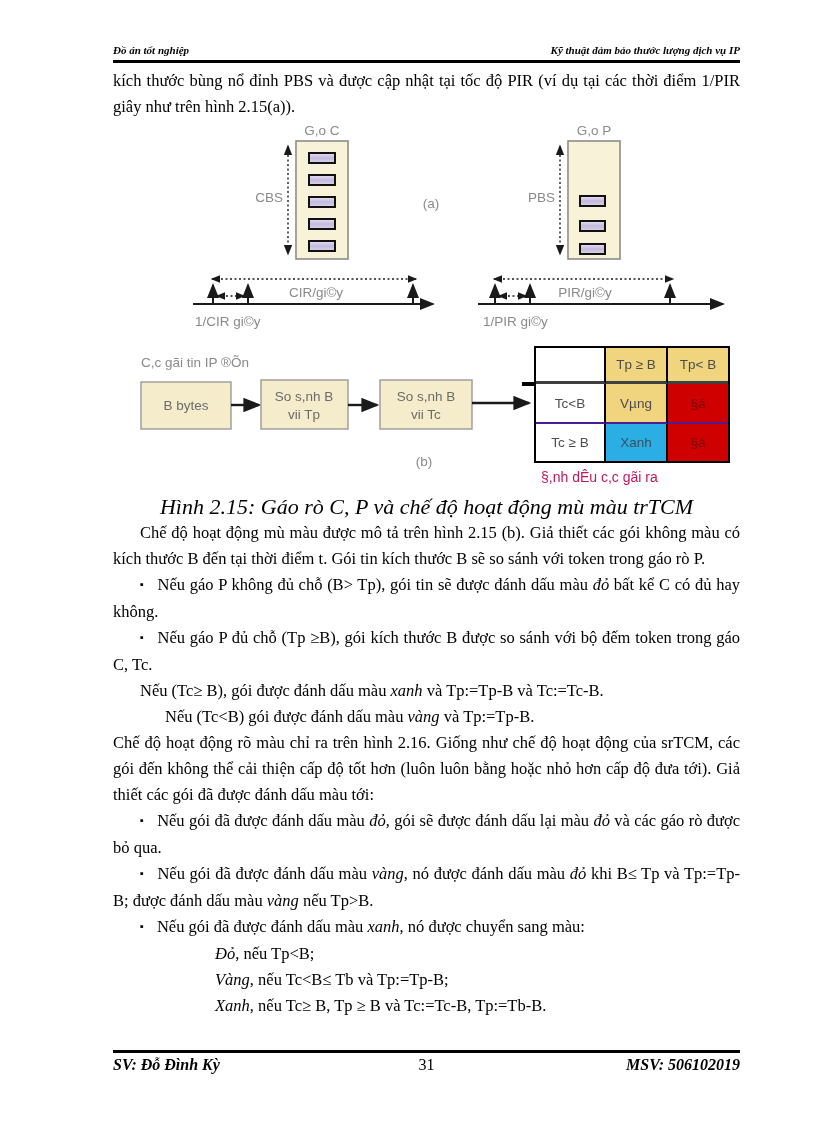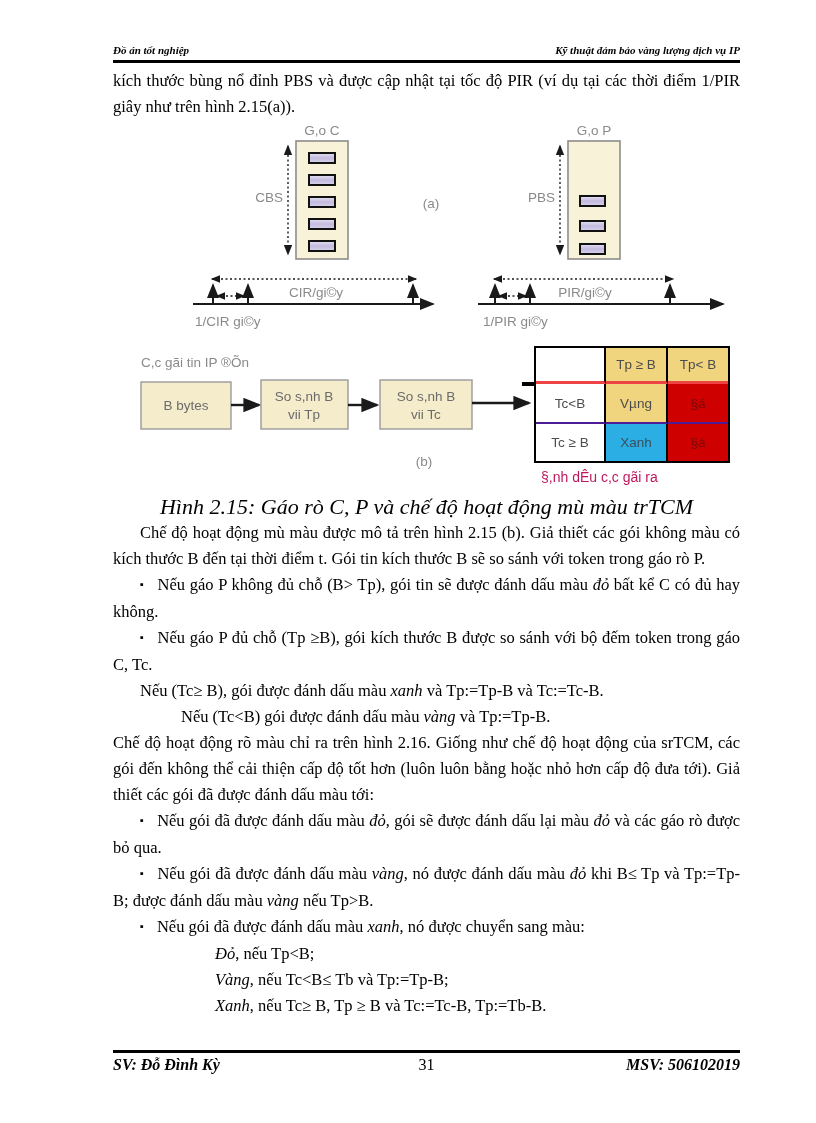--- a/index.html
+++ b/index.html
@@ -16,42 +16,42 @@
          padding-bottom:4px; border-bottom:3px solid #000; }
 
   
   .body-p { margin:0; font-size:16.5px; line-height:26px; text-align:justify; }
   .intro { margin-top:5px; }
   .indent { text-indent:27px; }
   .noindent { text-indent:0; }
   .bmark { font-size:11px; padding-right:13px; position:relative; top:-2px; }
   .ln { text-align:left; }
   .ml1 { margin-left:27px; }
-  .ml2 { margin-left:68px; }
+  .ml2 { margin-left:52px; }
   .ml3 { margin-left:102px; }
   em { font-style:italic; }
 
   .fig-caption { margin:4px 0 0 0; font-size:22px; font-style:italic;
                  text-align:center; line-height:26px; }
 
   
   .figure { position:relative; height:368px; margin-top:2px;
             font-family:"Liberation Sans", sans-serif; }
   .figure svg { position:absolute; left:0; top:0; }
 
   
   .mtable { position:absolute; left:421px; top:224px; width:196px;
             box-sizing:border-box; border:2px solid #000;
             display:grid; grid-template-columns:70px 62px 60px;
             grid-template-rows:36px 40px 37px; background:#fff; }
   .cell { box-sizing:border-box; display:flex; align-items:center; justify-content:center;
           font-size:13.5px; color:#4d4d4d; border-right:2px solid #000; border-bottom:2px solid #4c1d95; }
   .cell:nth-child(3n) { border-right:none; }
   .cell:nth-child(n+7) { border-bottom:none; }
-  .cell:nth-child(-n+3) { border-bottom:3px solid #ef4444; }
+  .cell:nth-child(-n+3) { border-bottom:3px solid #404040; }
   .bg-y { background:var(--yellow,#F0D47E); }
   .bg-r { background:var(--red,#CE0000); color:#7a0a0a; }
   .bg-c { background:var(--cyan,#2AAEE4); color:#3d4f5c; }
   .mtable-stub { position:absolute; left:409px; top:260px; width:12px; height:4px; background:#000; }
   .mtable-cap { position:absolute; left:428px; top:347px; font-size:14px; color:#be185d;text-align:center; }
 
   
   .ftr { position:absolute; left:113px; top:1050px; width:627px;
          border-top:3px solid #000; padding-top:3px; display:flex;
          font-size:16px; font-weight:bold; font-style:italic;gap:17px; }
@@ -60,21 +60,21 @@
   .ftr .r { text-align:right; }
 </style>
 </head>
 <body>
 
 <div class="page">
   <div class="content">
 
     <div class="hdr">
       <span>Đồ án tốt nghiệp</span>
-      <span>Kỹ thuật đảm bảo vàng lượng dịch vụ IP</span>
+      <span>Kỹ thuật đảm bảo thước lượng dịch vụ IP</span>
     </div>
 
     <p class="body-p intro"><span>kích thước bùng nổ đỉnh PBS và được cập nhật tại tốc độ PIR (ví dụ tại các thời điểm 1/PIR giây như trên hình 2.15(a)).</span></p>
 
     <div class="figure">
       <svg width="627" height="368" viewBox="0 0 627 368">
         <defs>
           <marker id="arr" markerWidth="9" markerHeight="8" refX="6.5" refY="3" orient="auto-start-reverse">
             <path d="M0,0 L7.5,3 L0,6 z" fill="#1a1a1a"></path>
           </marker>

